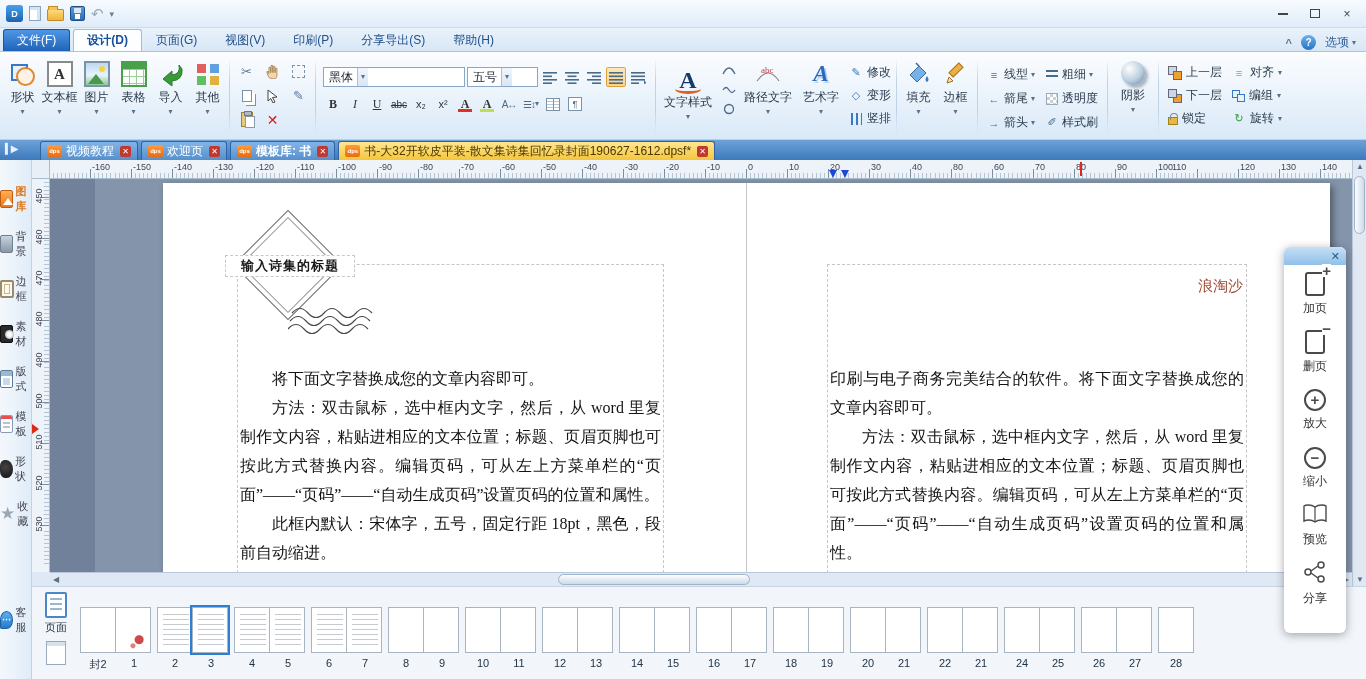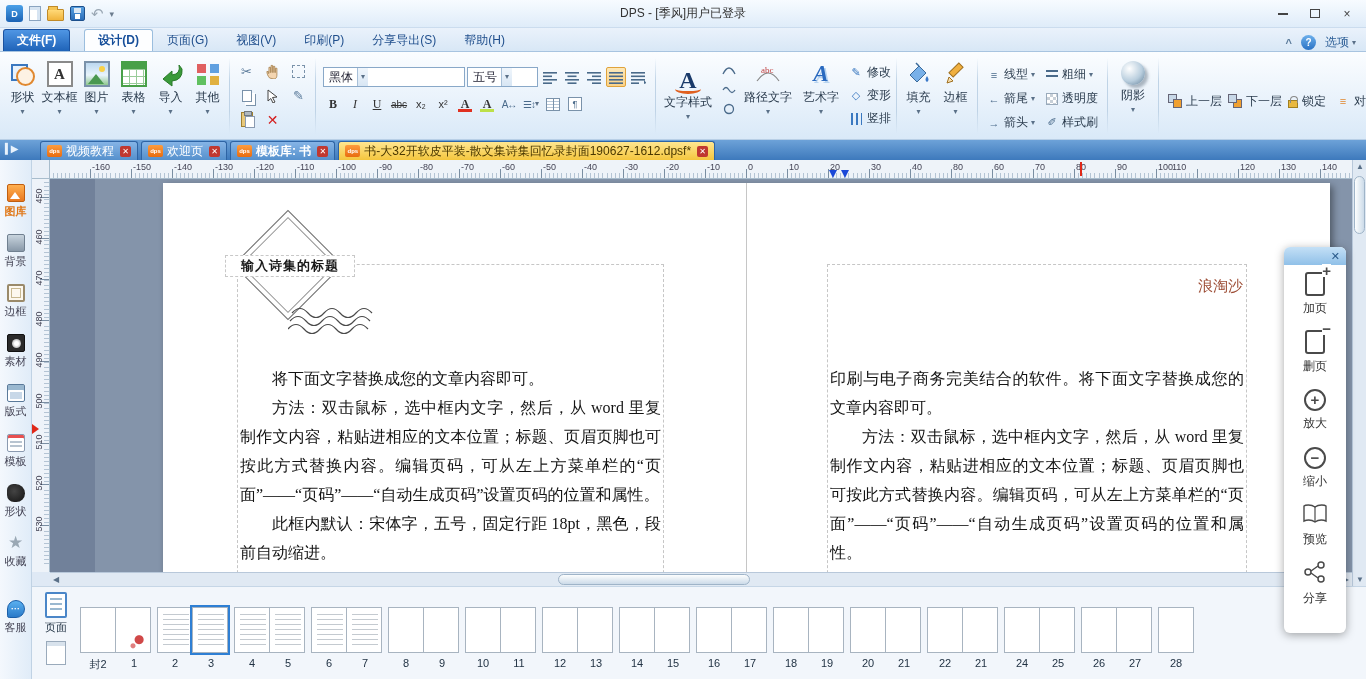--- a/index.html
+++ b/index.html
@@ -20,21 +20,21 @@
 .qa-caret{color:#6b7c8e;font-size:9px}
 .title-text{position:absolute;left:0;right:0;text-align:center;font-size:12px;color:#333}
 .win-controls{margin-left:auto;display:flex;gap:2px;z-index:2}
 .win-btn{width:30px;height:20px;display:flex;align-items:center;justify-content:center;font-size:12px;color:#444}
 .win-btn .mini-bar{width:10px;height:2px;background:#444}
 .win-btn .maxi-box{width:10px;height:9px;border:1px solid #444}
 
 
 .tabrow{position:absolute;top:28px;left:0;right:0;height:24px;background:linear-gradient(#eaf2fb,#d8e7f6);border-bottom:1px solid #a8c4e0;display:flex;align-items:flex-end;padding-left:3px}
 .rtab{height:22px;padding:0 13px;display:flex;align-items:center;font-size:12px;color:#1f4e8c;border:1px solid transparent;border-bottom:none;border-radius:3px 3px 0 0}
-.rtab.file{background:linear-gradient(#4f96e4,#1f63b8);color:#fff;border-color:#1a52a0;font-weight:bold;margin-right:14px}
+.rtab.file{background:linear-gradient(#4f96e4,#1f63b8);color:#fff;border-color:#1a52a0;font-weight:normal;margin-right:3px}
 .rtab.active{background:#fdfeff;border-color:#9bbede;color:#174f9a;font-weight:bold}
 .tabrow-right{margin-left:auto;display:flex;align-items:center;gap:9px;padding-right:10px;color:#4a6a8c}
 .collapse-ic{font-size:11px;color:#5a7a9a;font-weight:bold}
 .help-ic{width:15px;height:15px;border-radius:50%;background:linear-gradient(#6db0ec,#2a72c4);color:#fff;font-size:10px;font-weight:bold;display:flex;align-items:center;justify-content:center}
 .options{display:flex;gap:3px;align-items:center;font-size:12px;color:#2c5e96}
 .caret{font-size:8px;color:#5a7088;line-height:1}
 
 
 .ribbon{position:absolute;top:52px;left:0;right:0;height:88px;background:linear-gradient(#fbfdff,#e9f2fb 55%,#d9e9f8);border-bottom:1px solid #b8cfe6;display:flex;align-items:stretch;padding:2px 0 1px 4px;overflow:hidden}
 .vsep{flex:none;width:1px;background:linear-gradient(transparent,#bfd3e6 30%,#bfd3e6 70%,transparent);margin:4px 3px}
@@ -88,21 +88,21 @@
 .modgrp{flex-direction:column;gap:6px;padding:10px 2px 0 4px}
 .modrow{display:flex;align-items:center;gap:4px;font-size:12px;color:#2a3b4d;white-space:nowrap}
 .mod-ic{width:14px;height:14px;display:flex;align-items:center;justify-content:center;font-size:11px;color:#3a78c0}
 .ic-vert{width:11px;height:12px;background:repeating-linear-gradient(90deg,#3a78c0 0 2px,rgba(0,0,0,0) 2px 5px)}
 .icon-shadowball{width:24px;height:24px;border-radius:50%;background:radial-gradient(circle at 35% 32%,#ffffff,#b9cede 55%,#5d7b94);box-shadow:3px 3px 3px rgba(40,60,80,.35)}
 .grid2{display:grid;grid-template-columns:auto auto;column-gap:10px;row-gap:7px;padding:12px 6px 0 6px;align-content:start}
 .g2item{display:flex;align-items:center;gap:3px;font-size:12px;color:#2a3b4d;white-space:nowrap}
 .li-ic{width:14px;display:flex;align-items:center;justify-content:center;color:#4a6a8a;font-size:11px}
 .ic-thick{width:12px;height:9px;background:repeating-linear-gradient(#4a6a8a 0 2px,rgba(0,0,0,0) 2px 5px)}
 .ic-alpha{width:12px;height:12px;background:repeating-conic-gradient(#c8d0d8 0 25%,#fff 0 50%) 0 0/6px 6px;border:1px solid #9ab}
-.laycol{flex-direction:row;gap:6px;padding:10px 4px 0 6px}
+.laycol{flex-direction:column;gap:6px;padding:10px 4px 0 6px}
 .lay-ic{width:14px;height:14px;position:relative}
 .lay-ic i{position:absolute;width:9px;height:9px;border:1px solid #667}
 .lay-up i.b{left:0;top:0;background:#c8d8e8}.lay-up i.f{right:0;bottom:0;background:#f0a030}
 .lay-dn i.b{right:0;bottom:0;background:#f0a030}.lay-dn i.f{left:0;top:0;background:#c8d8e8}
 .ic-lock{width:10px;height:8px;background:#e8b840;border:1px solid #a08020;position:relative;margin-top:5px}
 .ic-lock:before{content:"";position:absolute;top:-5px;left:1px;width:6px;height:6px;border:1.5px solid #888;border-bottom:none;border-radius:4px 4px 0 0}
 .ic-group{width:13px;height:12px;position:relative}
 .ic-group i{position:absolute;width:8px;height:8px;border:1px solid #3a78c0;background:#e8f2fc}
 .ic-group i.f{right:0;bottom:0}
 
@@ -110,21 +110,21 @@
 .doctabs{position:absolute;top:140px;left:0;right:0;height:20px;background:linear-gradient(#6da2d8,#3d79bc);display:flex;align-items:flex-end;padding-left:40px;gap:3px}
 .panel-toggle{position:absolute;left:5px;top:3px;color:#e8f2fc;font-size:10px;letter-spacing:-2px}
 .doctab{height:19px;display:flex;align-items:center;gap:4px;padding:0 6px;background:linear-gradient(#85b4e6,#5590cc);border:1px solid #2e64a4;border-bottom:none;border-radius:3px 3px 0 0;color:#fff;font-size:12px;white-space:nowrap}
 .doctab.bold{font-weight:bold}
 .doctab.active{background:linear-gradient(#ffe690,#f4c63e);color:#4a3800}
 .dps-ic{width:15px;height:12px;background:linear-gradient(#ff9c3c,#e86c10);border-radius:2px;color:#fff;font-size:6px;font-weight:bold;display:flex;align-items:center;justify-content:center}
 .tab-close{width:11px;height:11px;background:#c03830;color:#fff;font-size:8px;display:flex;align-items:center;justify-content:center;border-radius:2px;margin-left:2px}
 
 
 .sidebar{position:absolute;left:0;top:160px;bottom:0;width:32px;background:linear-gradient(90deg,#f4f8fd,#e0ecf8);border-right:1px solid #c0d2e4;display:flex;flex-direction:column;align-items:center;padding-top:24px;gap:15px;z-index:3}
-.side-item{display:flex;flex-direction:column;align-items:center;gap:2px;font-size:11px;color:#445}
+.side-item{display:flex;flex-direction:row;align-items:center;gap:2px;font-size:11px;color:#445}
 .side-item.active{color:#e07818;font-weight:bold}
 .s-ic{width:18px;height:18px;border-radius:2px;position:relative}
 .si-gallery{background:linear-gradient(#ffb050,#e87820);border:1px solid #c05e10}
 .si-gallery:before{content:"";position:absolute;bottom:2px;left:2px;border-left:5px solid transparent;border-right:5px solid transparent;border-bottom:7px solid #fff}
 .si-bg{background:linear-gradient(#c8d4de,#8898a8);border:1px solid #708090}
 .si-frame{border:2px solid #9a8a6a;outline:1px solid #c8b890;outline-offset:-5px;background:#fdf8ee}
 .si-mat{background:#2a2a2a;border:1px solid #111}
 .si-mat:before{content:"";position:absolute;top:4px;left:4px;width:9px;height:9px;border-radius:50%;background:radial-gradient(#fff 30%,#888)}
 .si-layout{background:#fff;border:1px solid #5a7a9a;box-shadow:inset 0 5px 0 #9ab8d0}
 .si-layout:before{content:"";position:absolute;bottom:2px;left:2px;width:6px;height:7px;background:#c8d8e8}
@@ -213,21 +213,20 @@
 
 <div class="titlebar">
   <div class="qa">
     <span class="applogo">D</span>
     <span class="qa-new"></span>
     <span class="qa-folder"></span>
     <span class="qa-save"></span>
     <span class="qa-undo">↶</span>
     <span class="qa-caret">▾</span>
   </div>
-  <div class="title-text">DPS - [季风]用户已登录</div>
   <div class="win-controls">
     <span class="win-btn">
         <span class="mini-bar"></span>
       </span>
     <span class="win-btn">
         <span class="maxi-box"></span>
       </span>
     <span class="win-btn">×</span>
   </div>
 </div>

